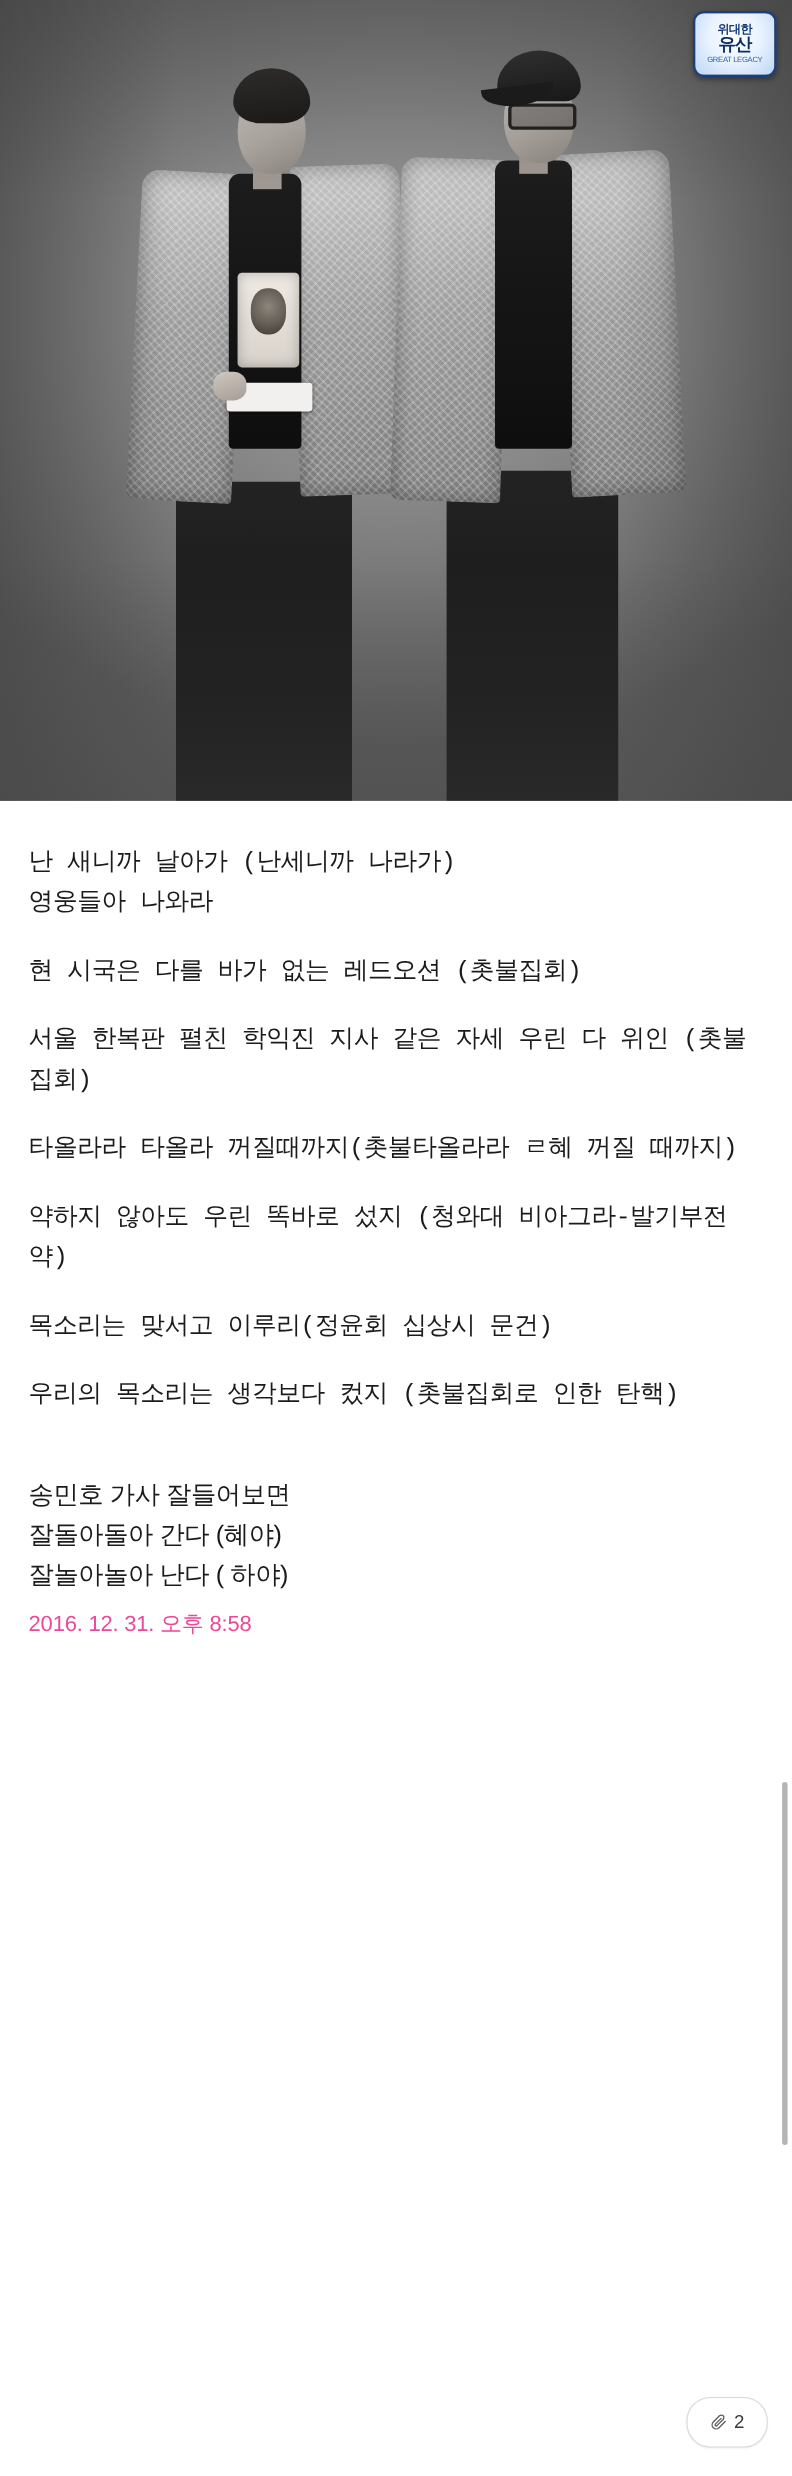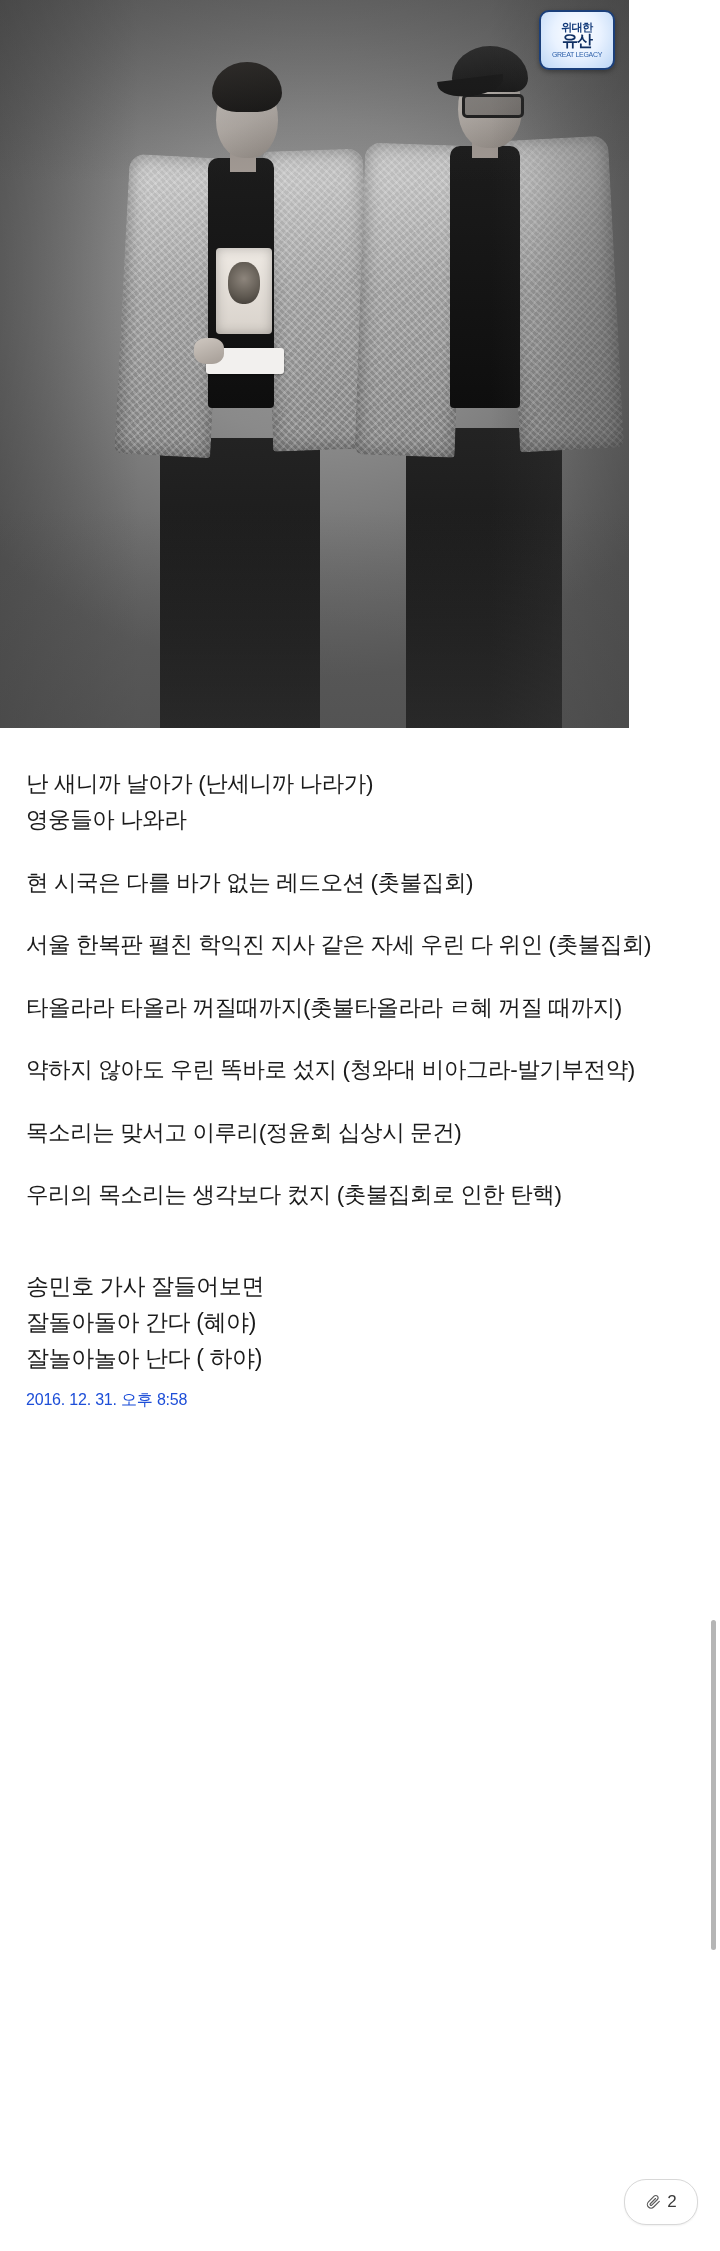--- a/index.html
+++ b/index.html
@@ -19,25 +19,24 @@
   .page {
     width: 720px;
     height: 2251px;
     position: relative;
     background: #ffffff;
   }
 
   
   .photo-block {
     position: relative;
-    width: 608px;
+    width: 720px;
     height: 728px;
     background: #6e6e6e;
     overflow: hidden;
-    padding-left: 21px;
   }
   .photo-bg {
     position: absolute;
     inset: 0;
     background:
       radial-gradient(ellipse 70% 55% at 50% 38%, #9a9a9a 0%, #8a8a8a 40%, #6f6f6f 75%, #5e5e5e 100%);
   }
   .photo-vignette {
     position: absolute;
     inset: 0;
@@ -170,37 +169,38 @@
   .body-text {
     padding: 38px 26px 0 26px;
     font-size: 22.5px;
     line-height: 1.62;
     color: #1b1b1b;
     letter-spacing: -0.4px;
   }
   .para {
     margin: 0 0 26px 0;
     white-space: pre-wrap;
+    font-family: Liberation Mono, monospace;
   }
   .gap-big { height: 22px; }
 
   .closing {
     padding: 0 26px;
     font-size: 23px;
     line-height: 1.58;
     color: #1b1b1b;
     letter-spacing: -0.4px;
     white-space: pre-wrap;
     margin-top: 6px;
   }
 
   .timestamp {
     padding: 14px 26px 0 26px;
-    font-size: 16px;
-    color: #1d4ed8;
+    font-size: 20px;
+    color: #ec4899;
     letter-spacing: -0.2px;
   }
 
   
   .scrollbar {
     position: absolute;
     right: 4px;
     top: 1620px;
     width: 5px;
     height: 330px;

